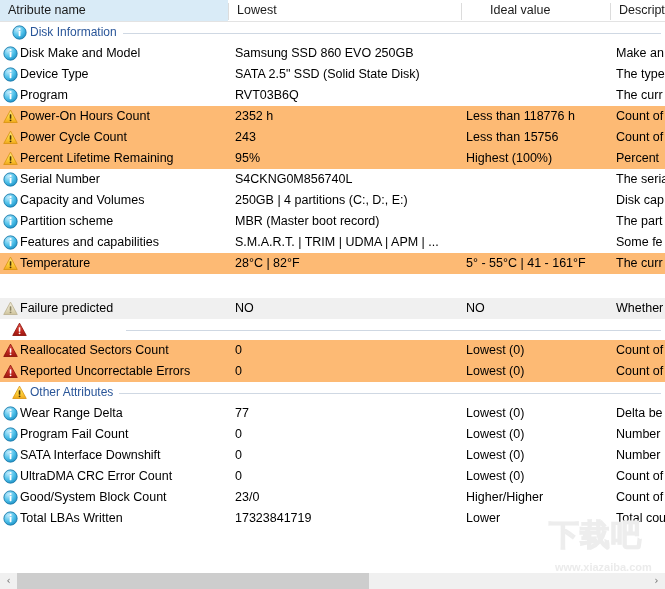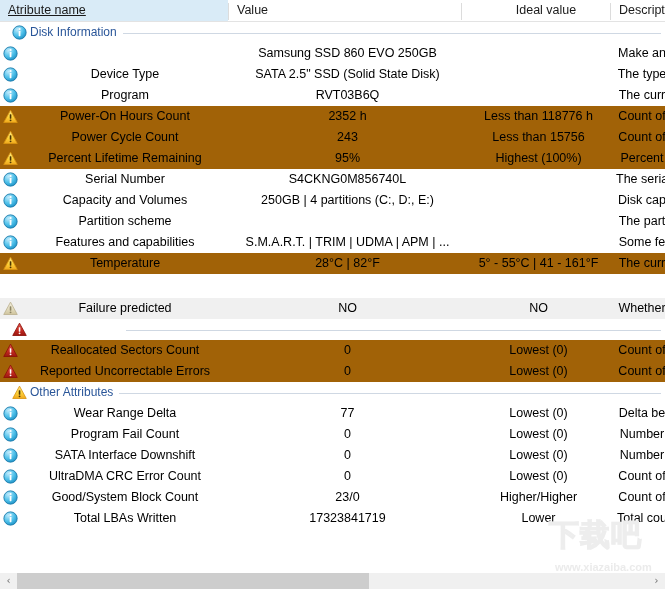--- a/index.html
+++ b/index.html
@@ -62,23 +62,22 @@
   #rows-area {
     position: relative;
     height: 545px;
     overflow: hidden;
   }
   .row {
     position: relative;
     height: 21px;
     width: 665px;
     box-sizing: border-box;
-    text-align: center;
-  }
-  .row.green   { background: #a16207; }
+  }
+  .row.green   { background: #fdba74; }
   .row.plain   { background: #ffffff; }
   .row.gray    { background: #f0f0f0; margin-top: 24px; }
 
   .cell {
     position: absolute;
     top: 0;
     height: 21px;
     line-height: 21px;
     font-size: 12.5px;
     white-space: nowrap;
@@ -201,25 +200,25 @@
     color: #ebebeb;
     white-space: nowrap;
   }
 </style>
 </head>
 <body>
 
 <div id="grid-window">
 
   <div id="header-row">
-    <div class="hdr-cell sel" style="left:0;width:228px;text-decoration:underline;">Atribute name</div>
+    <div class="hdr-cell sel" style="left:0;width:228px;">Atribute name</div>
     <div class="hdr-sep" style="left:228px;"></div>
-    <div class="hdr-cell" style="left:229px;width:232px;">Value</div>
+    <div class="hdr-cell" style="left:229px;width:232px;">Lowest</div>
     <div class="hdr-sep" style="left:461px;"></div>
-    <div class="hdr-cell" style="left:468px;width:148px;text-align:center;">Ideal value</div>
+    <div class="hdr-cell" style="left:482px;width:148px;">Ideal value</div>
     <div class="hdr-sep" style="left:610px;"></div>
     <div class="hdr-cell" style="left:611px;width:54px;">Descript</div>
   </div>
 
   <div id="rows-area">
       <div class="row section">
         <span class="sect-icon">
           <svg class="ic" viewBox="0 0 16 16" xmlns="http://www.w3.org/2000/svg">
             <defs>
               <radialGradient id="ig" cx="35%" cy="28%" r="80%">
@@ -244,20 +243,21 @@
                 <stop offset="0%" stop-color="#bfeafc"></stop>
                 <stop offset="55%" stop-color="#4fc1ea"></stop>
                 <stop offset="100%" stop-color="#1b8fc4"></stop>
               </radialGradient>
             </defs>
             <circle cx="8" cy="8" r="7.1" fill="url(#ig)" stroke="#1878a8" stroke-width="0.9"></circle>
             <rect x="7.1" y="6.3" width="1.9" height="5.6" rx="0.5" fill="#ffffff"></rect>
             <circle cx="8.05" cy="4.3" r="1.15" fill="#ffffff"></circle>
           </svg>
         </span>
+        <span class="cell c-name">Disk Make and Model</span>
         <span class="cell c-val">Samsung SSD 860 EVO 250GB</span>
         <span class="cell c-ideal"></span>
         <span class="cell c-desc">Make an</span>
       </div>
       <div class="row plain">
         <span class="row-icon">
           <svg class="ic" viewBox="0 0 16 16" xmlns="http://www.w3.org/2000/svg">
             <defs>
               <radialGradient id="ig" cx="35%" cy="28%" r="80%">
                 <stop offset="0%" stop-color="#bfeafc"></stop>
@@ -404,20 +404,21 @@
                 <stop offset="55%" stop-color="#4fc1ea"></stop>
                 <stop offset="100%" stop-color="#1b8fc4"></stop>
               </radialGradient>
             </defs>
             <circle cx="8" cy="8" r="7.1" fill="url(#ig)" stroke="#1878a8" stroke-width="0.9"></circle>
             <rect x="7.1" y="6.3" width="1.9" height="5.6" rx="0.5" fill="#ffffff"></rect>
             <circle cx="8.05" cy="4.3" r="1.15" fill="#ffffff"></circle>
           </svg>
         </span>
         <span class="cell c-name">Partition scheme</span>
+        <span class="cell c-val">MBR (Master boot record)</span>
         <span class="cell c-ideal"></span>
         <span class="cell c-desc">The part</span>
       </div>
       <div class="row plain">
         <span class="row-icon">
           <svg class="ic" viewBox="0 0 16 16" xmlns="http://www.w3.org/2000/svg">
             <defs>
               <radialGradient id="ig" cx="35%" cy="28%" r="80%">
                 <stop offset="0%" stop-color="#bfeafc"></stop>
                 <stop offset="55%" stop-color="#4fc1ea"></stop>

